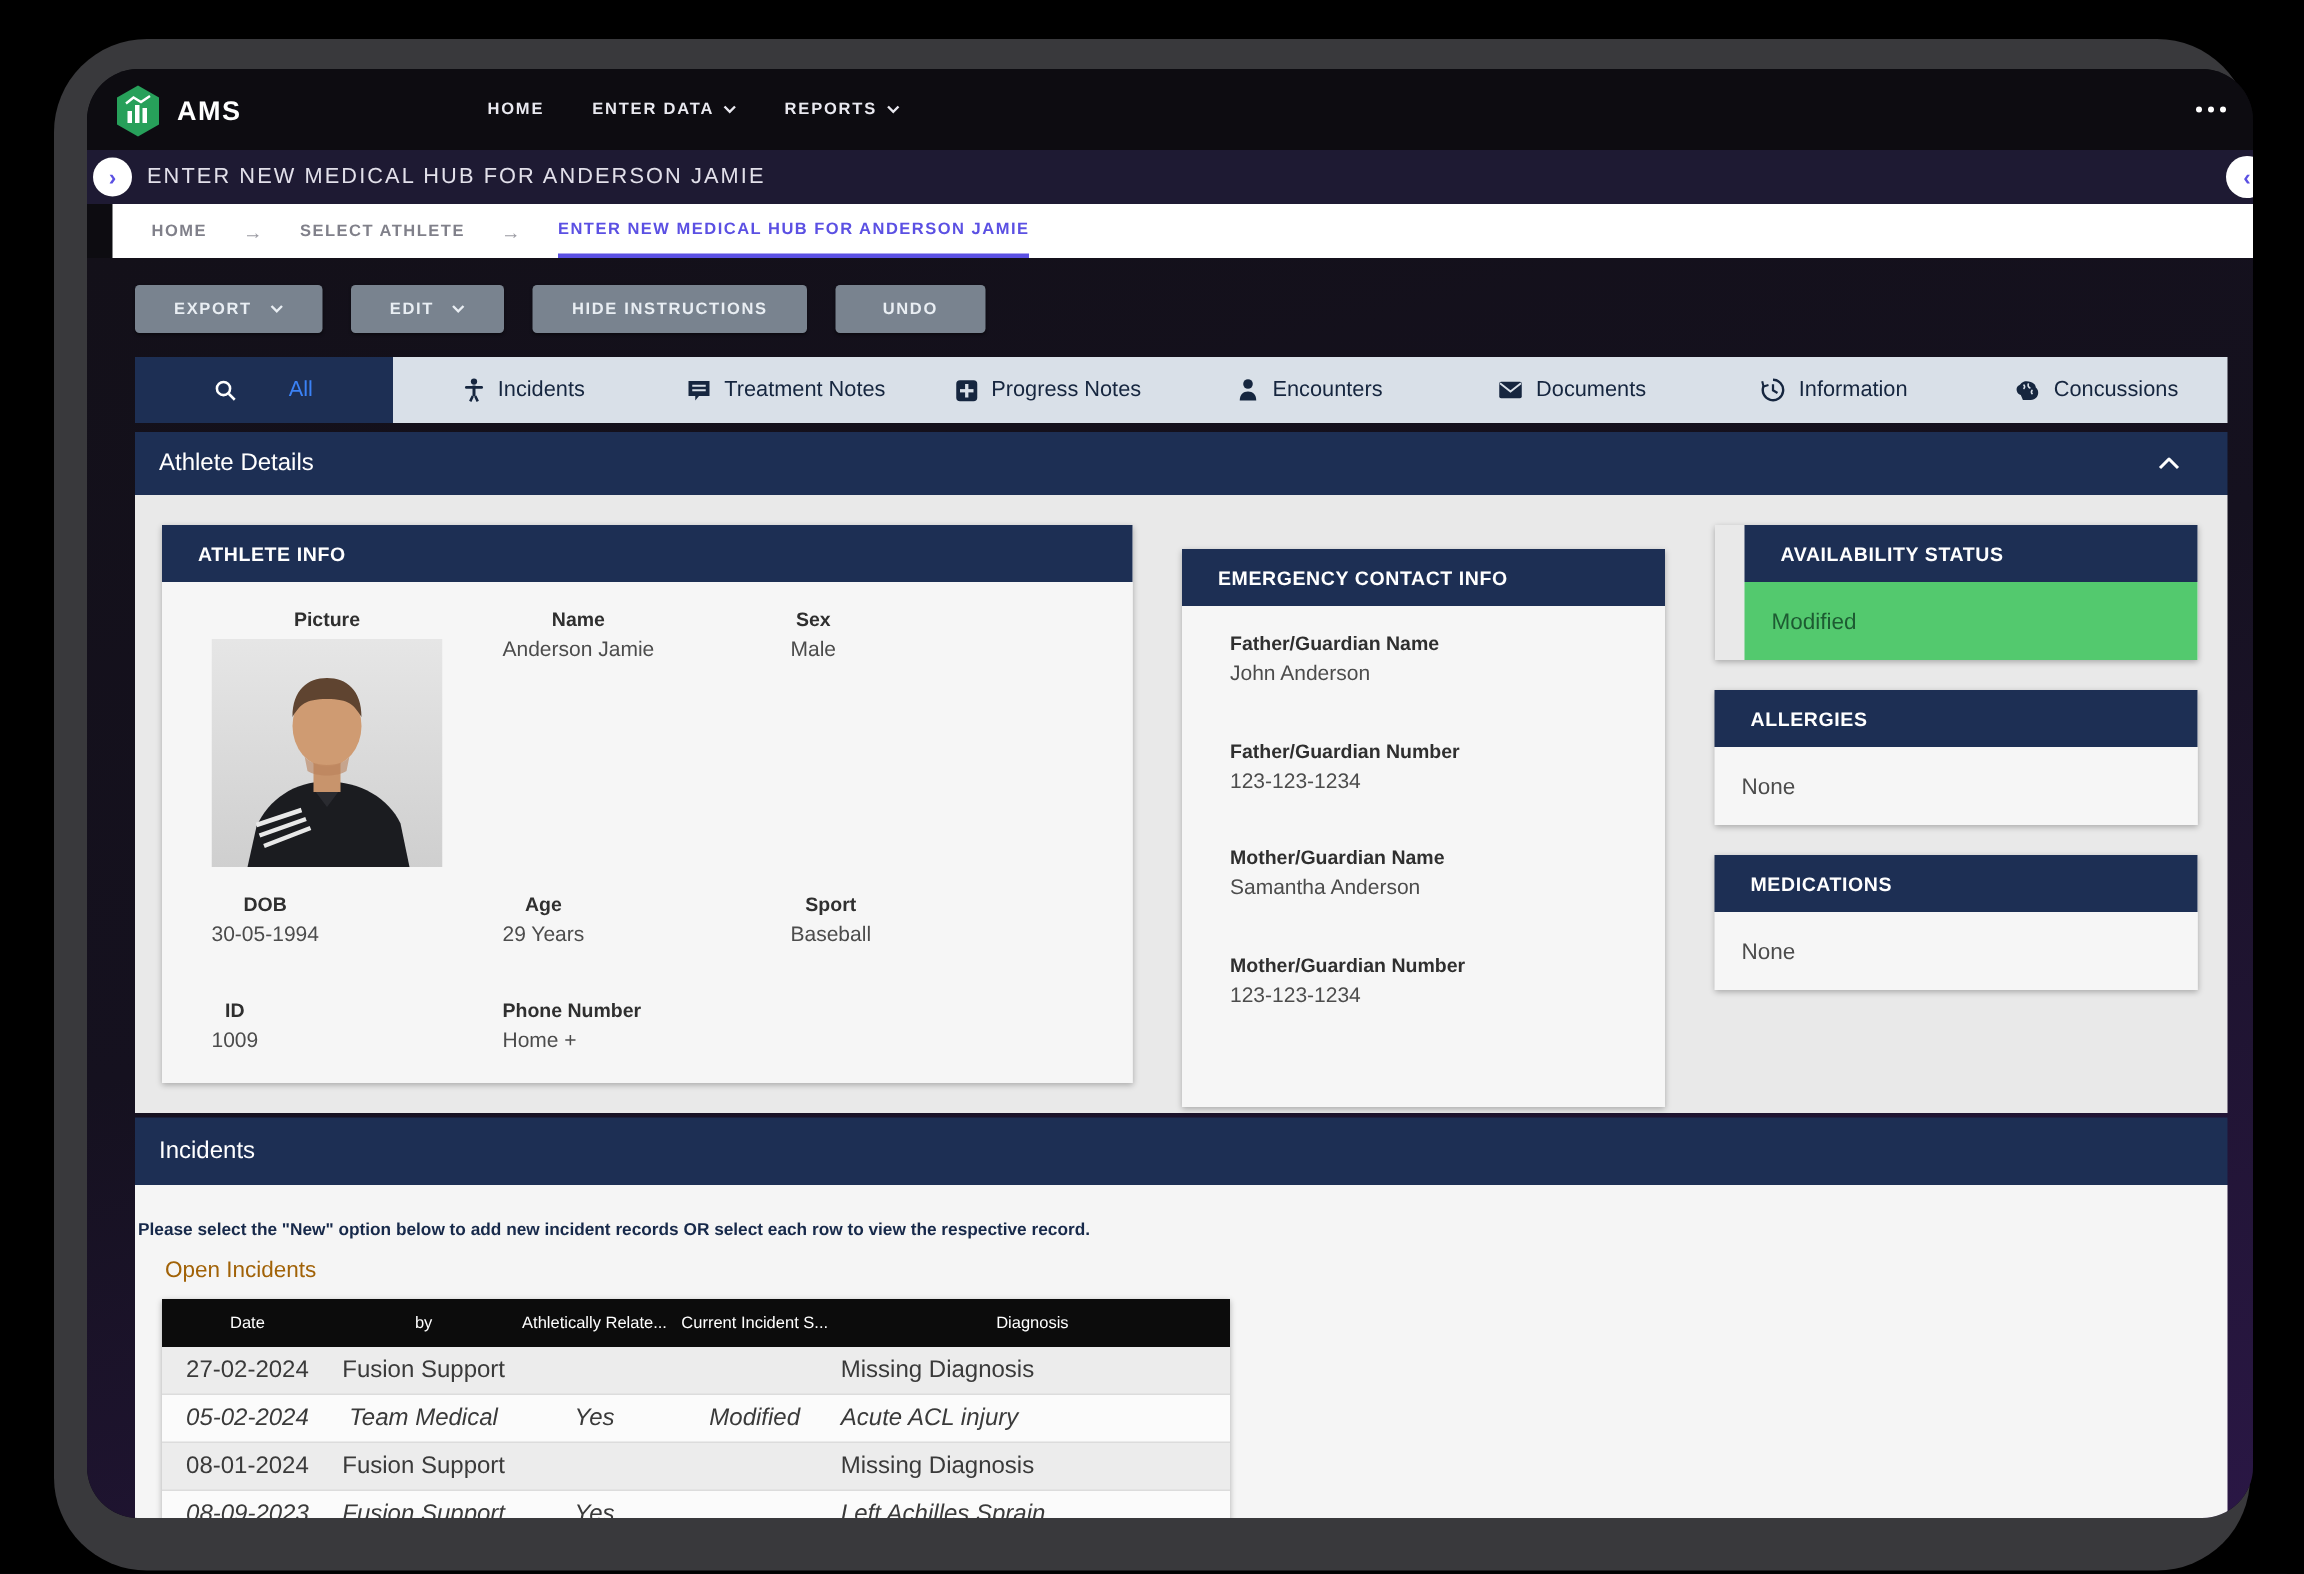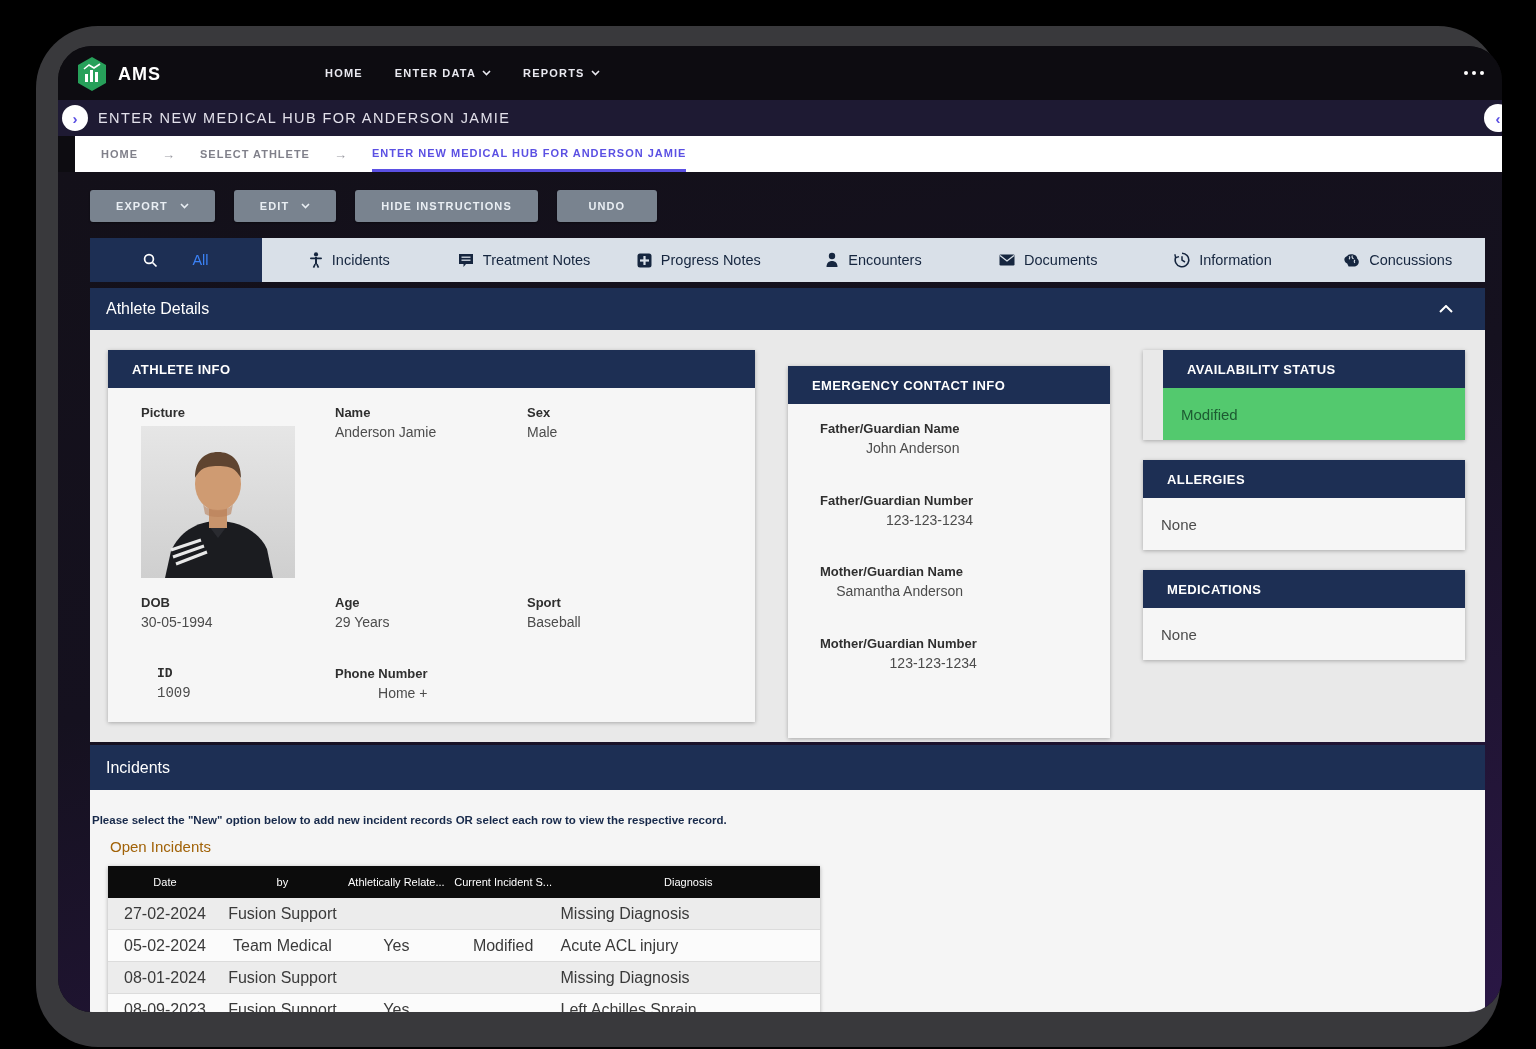--- a/index.html
+++ b/index.html
@@ -82,36 +82,36 @@
   .card-emergency .card-body { height:334px; }
   .card-side { left:1053px; width:322px; }
   .card-side .card-body { height:52px; display:flex; align-items:center; padding-left:18px;
                           font-size:15px; color:#4c4c4c; }
   .card-avail { top:20px;padding-left:20px; }
   .card-allergies { top:130px; }
   .card-meds { top:240px; }
   .green-body { background:#53c96e !important; color:#1d5b32 !important; font-weight:500; }
 
   .fld { position:absolute; }
-  .fld .lbl { font-size:13px; font-weight:bold; color:#2f2f2f; margin-bottom:4px; }
-  .fld .val { font-size:14px; color:#4c4c4c;text-align:right; }
+  .fld .lbl { font-size:13px; font-weight:bold; color:#2f2f2f; margin-bottom:4px;text-align:center; }
+  .fld .val { font-size:14px; color:#4c4c4c; }
 
   .photo { margin-top:6px; width:154px; height:152px; display:block; }
 
   
   .instruction { position:absolute; left:2px; top:24px; font-size:11.5px; font-weight:bold; color:#17294a; }
   .subheading { position:absolute; left:20px; top:48px; font-size:15px; color:#a16207; }
   .inc-table { position:absolute; left:18px; top:76px; width:712px; box-shadow:0 1px 4px rgba(0,0,0,.3); }
   .trow { display:grid; grid-template-columns:16% 17% 15% 15% 37%; height:32px; align-items:center;
           font-size:16px; color:#3a3a3a; }
   .trow > div { text-align:center; }
   .trow > div.diag { text-align:left; padding-left:4px; }
   .thead { background:#0c0c0c; color:#fff; font-size:11px; }
   .trow.r-odd { background:#ececec; border-bottom:1px solid #dcdcdc; cursor:pointer; }
-  .trow.r-even { background:#fbfbfb; border-bottom:1px solid #dcdcdc; cursor:pointer; }
+  .trow.r-even { background:#fbfbfb; border-bottom:1px solid #dcdcdc; cursor:pointer;font-style:italic; }
 </style>
 </head>
 <body>
 
 <div class="device-frame">
   <div class="screen">
 
     <header class="topnav">
       <div class="brand">
         <svg width="32" height="36" viewBox="0 0 32 36">
@@ -294,21 +294,21 @@
               <div class="val">30-05-1994</div>
             </div>
             <div class="fld" style="left:227px; top:207px;">
               <div class="lbl">Age</div>
               <div class="val">29 Years</div>
             </div>
             <div class="fld" style="left:419px; top:207px;">
               <div class="lbl">Sport</div>
               <div class="val">Baseball</div>
             </div>
-            <div class="fld" style="left:49px; top:278px;font-family:Liberation Mono, monospace;">
+            <div class="fld" style="left:33px; top:278px;">
               <div class="lbl">ID</div>
               <div class="val">1009</div>
             </div>
             <div class="fld" style="left:227px; top:278px;">
               <div class="lbl">Phone Number</div>
               <div class="val">Home +</div>
             </div>
           </div>
         </div>
 

